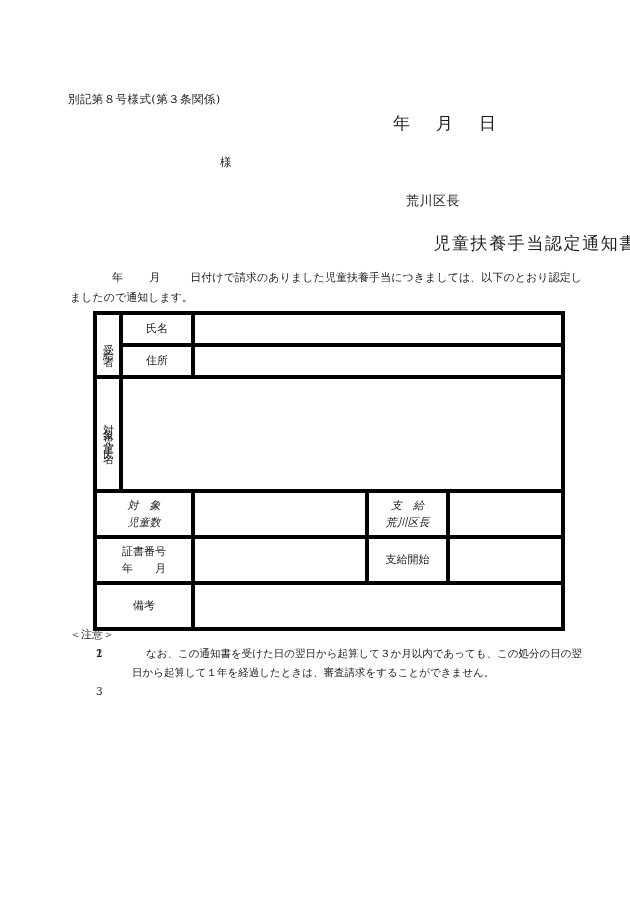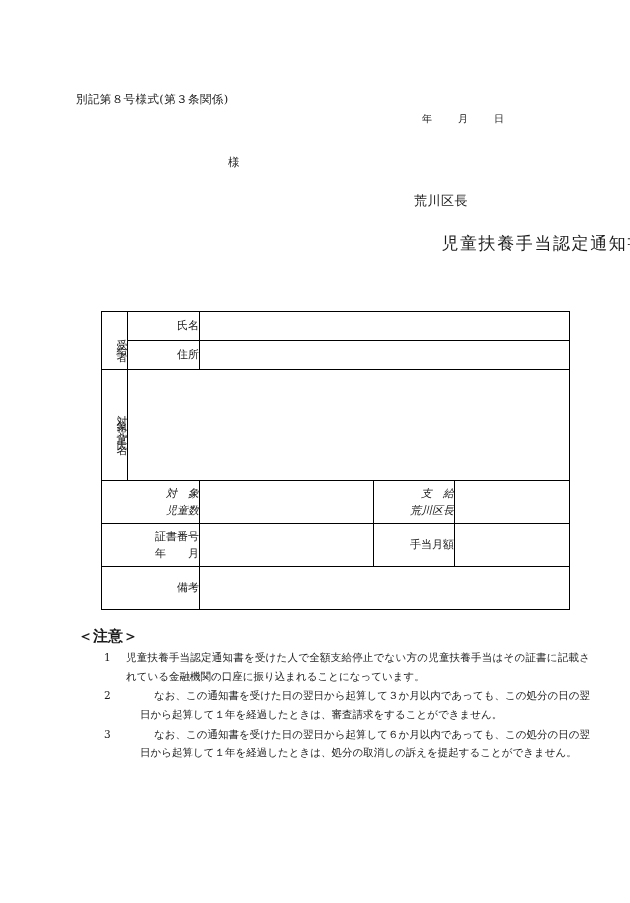--- a/index.html
+++ b/index.html
@@ -11,39 +11,39 @@
     width: 630px;
     height: 903px;
     position: relative;
     font-family: "DejaVu Serif", "Liberation Serif", serif;
     color: #1a1a1a;
     font-size: 11px;
     overflow: hidden;
   }
   .page {
     position: absolute;
-    left: 16px; top: 0;
+    left: 8px; top: 0;
     width: 530px;
     height: 903px;
   }
 
   
   .form-no {
     position: absolute;
     left: 60px;
     top: 92px;
     font-size: 11.5px;
     letter-spacing: 0.4px;
     white-space: nowrap;
   }
   .date-line-top {
     position: absolute;
     right: 42px;
     top: 112px;
-    font-size: 10px;
+    font-size: 17px;
     white-space: nowrap;
   }
   .date-line-top span.gap { display: inline-block; width: 26px; }
 
   .addressee {
     position: absolute;
     left: 212px;
     top: 155px;
     font-size: 11.5px;
   }
@@ -84,24 +84,23 @@
   .form-table {
     position: absolute;
     left: 85px;
     top: 311px;
     width: 468px;
     border-collapse: collapse;
     table-layout: fixed;
     font-size: 11px;
   }
   .form-table td {
-    border: 1px solid #000000;
+    border: 4px solid #000000;
     padding: 0;
     vertical-align: middle;
-    text-align: right;
   }
   .vert-label {
     width: 26px;
     text-align: center;
     padding: 4px 0;
   }
   .vert-text {
     writing-mode: vertical-rl;
     text-orientation: upright;
     display: inline-block;
@@ -125,23 +124,22 @@
 
   
   .notes {
     position: absolute;
     left: 62px;
     top: 627px;
     width: 512px;
     font-size: 10.5px;
   }
   .notes-head {
-    font-size: 15px;
+    font-size: 11px;
     margin-bottom: 2px;
-    font-weight: bold;
   }
   .note-item {
     position: relative;
     padding-left: 48px;
     margin-top: 1px;
     line-height: 1.78;
     text-align: justify;
   }
   .note-num {
     position: absolute;
@@ -165,20 +163,23 @@
   <div class="date-line-top">
     <span>年</span><span class="gap"></span><span>月</span><span class="gap"></span><span>日</span>
   </div>
 
   <div class="addressee">様</div>
 
   <div class="issuer">荒川区長</div>
 
   <div class="doc-title">児童扶養手当認定通知書</div>
 
+  <div class="intro">
+    <span class="indent"></span><span>年</span><span class="gap"></span><span>月</span><span class="gap-wide"></span><span>日付けで請求のありました児童扶養手当につきましては、以下のとおり認定しましたので通知します。</span>
+  </div>
 
   <table class="form-table">
     <colgroup>
       <col style="width:26px">
       <col style="width:72px">
       <col style="width:174px">
       <col style="width:81px">
       <col style="width:115px">
     </colgroup>
     <tbody>
@@ -210,42 +211,40 @@
           <span>荒川区長</span>
         </td>
         <td class="fill"></td>
       </tr>
       <tr class="row-start">
         <td class="lbl" colspan="2">
           <span>証書番号</span><br>
           <span>年　　月</span>
         </td>
         <td class="fill"></td>
-        <td class="lbl">手当月額</td>
+        <td class="lbl">支給開始</td>
         <td class="fill"></td>
       </tr>
       <tr class="row-note">
         <td class="lbl" colspan="2">備考</td>
         <td class="fill" colspan="3"></td>
       </tr>
     </tbody>
   </table>
 
   <div class="notes">
     <div class="notes-head">＜注意＞</div>
 
     <div class="note-item">
       <span class="note-num">1</span>
-      <span>児童扶養手当認定通知書を受けた人で全額支給停止でない方の児童扶養手当はその証書に記載されている金融機関の口座に振り込まれることになっています。</span>
     </div>
 
     <div class="note-item">
       <span class="note-num">2</span>
       <div class="note-sub">なお、この通知書を受けた日の翌日から起算して３か月以内であっても、この処分の日の翌日から起算して１年を経過したときは、審査請求をすることができません。</div>
     </div>
 
     <div class="note-item">
       <span class="note-num">3</span>
-      <div class="note-sub">なお、この通知書を受けた日の翌日から起算して６か月以内であっても、この処分の日の翌日から起算して１年を経過したときは、処分の取消しの訴えを提起することができません。</div>
     </div>
   </div>
 
 </div>
 
 </body></html>

